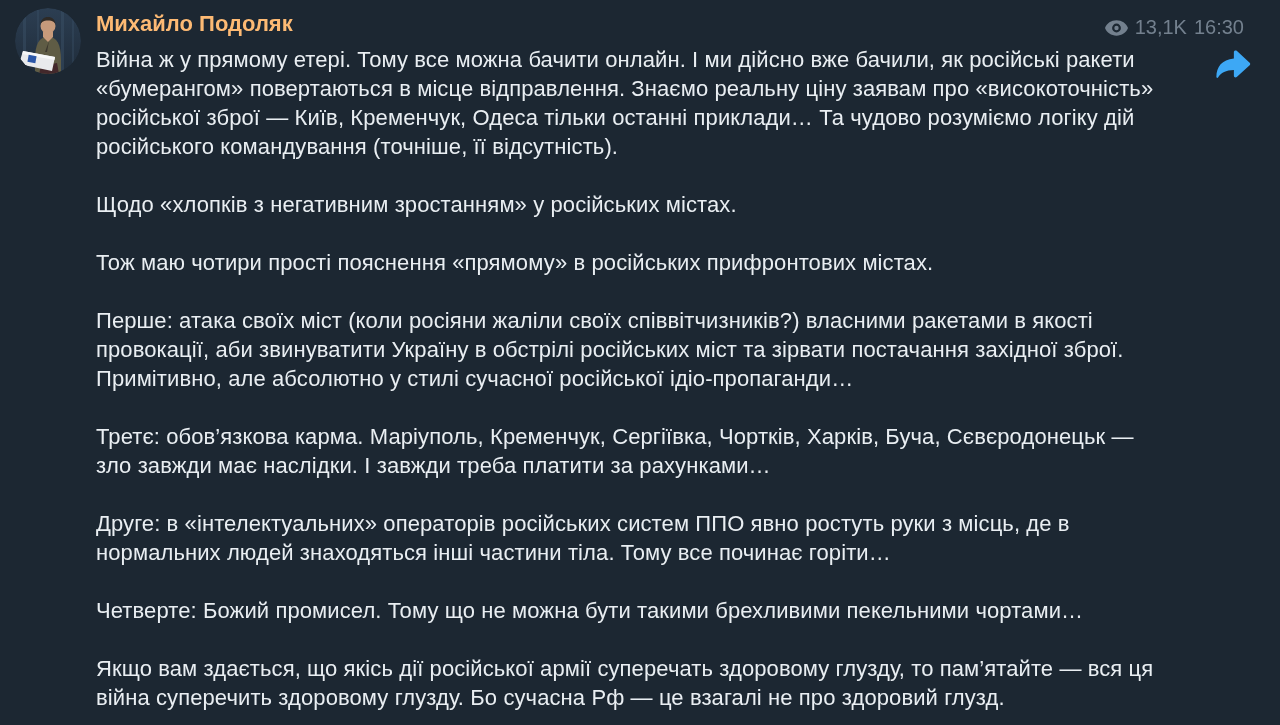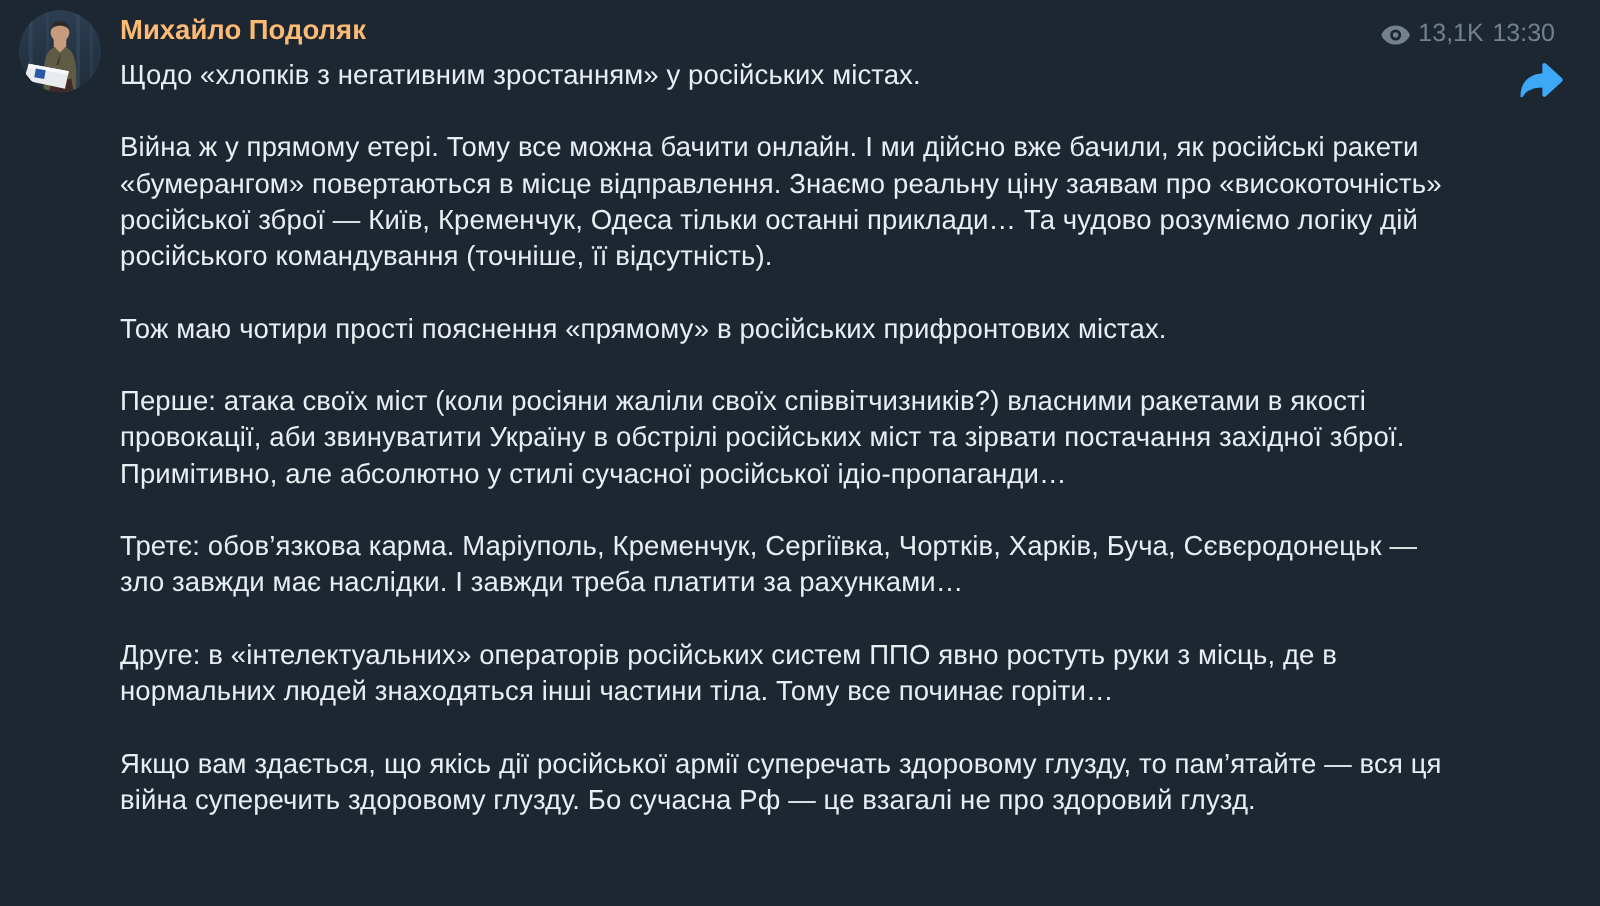--- a/index.html
+++ b/index.html
@@ -100,39 +100,40 @@
         <path d="M8 43 L40 49 L37 63 L4 56 Z" fill="#e9eaec"></path>
         <path d="M8 43 L40 49 L39.4 52 L7.3 46 Z" fill="#f6f7f8"></path>
         <rect x="13" y="47.5" width="8" height="7" fill="#2b57a8" transform="rotate(10 17 51)"></rect>
       </g>
     </svg>
   </div>
 
   <div class="content">
     <span class="author">Михайло Подоляк</span>
     <div class="paragraphs">
+        <p>Війна ж у прямому етері. Тому все можна бачити онлайн. І ми дійсно вже бачили, як російські ракети «бумерангом» повертаються в місце відправлення. Знаємо реальну ціну заявам про «високоточність» російської зброї — Київ, Кременчук, Одеса тільки останні приклади… Та чудово розуміємо логіку дій російського командування (точніше, її відсутність).</p>
         <p>Щодо «хлопків з негативним зростанням» у російських містах.</p>
-        <p>Війна ж у прямому етері. Тому все можна бачити онлайн. І ми дійсно вже бачили, як російські ракети «бумерангом» повертаються в місце відправлення. Знаємо реальну ціну заявам про «високоточність» російської зброї — Київ, Кременчук, Одеса тільки останні приклади… Та чудово розуміємо логіку дій російського командування (точніше, її відсутність).</p>
         <p>Тож маю чотири прості пояснення «прямому» в російських прифронтових містах.</p>
         <p>Перше: атака своїх міст (коли росіяни жаліли своїх співвітчизників?) власними ракетами в якості провокації, аби звинуватити Україну в обстрілі російських міст та зірвати постачання західної зброї. Примітивно, але абсолютно у стилі сучасної російської ідіо-пропаганди…</p>
         <p>Третє: обов’язкова карма. Маріуполь, Кременчук, Сергіївка, Чортків, Харків, Буча, Сєвєродонецьк — зло завжди має наслідки. І завжди треба платити за рахунками…</p>
         <p>Друге: в «інтелектуальних» операторів російських систем ППО явно ростуть руки з місць, де в нормальних людей знаходяться інші частини тіла. Тому все починає горіти…</p>
+        <p>Четверте: Божий промисел. Тому що не можна бути такими брехливими пекельними чортами…</p>
         <p>Якщо вам здається, що якісь дії російської армії суперечать здоровому глузду, то пам’ятайте — вся ця війна суперечить здоровому глузду. Бо сучасна Рф — це взагалі не про здоровий глузд.</p>
       </div>
   </div>
 
   <div class="meta">
     <span class="eye">
       <svg width="23" height="16" viewBox="0 0 24 16" xmlns="http://www.w3.org/2000/svg">
         <path fill="#73808e" fill-rule="evenodd" d="M12 0C6.5 0 1.9 3.2 0 8c1.9 4.8 6.5 8 12 8s10.1-3.2 12-8C22.1 3.2 17.5 0 12 0zm0 12.6A4.6 4.6 0 1 1 12 3.4a4.6 4.6 0 0 1 0 9.2z"></path>
         <circle fill="#73808e" cx="12" cy="8" r="2.3"></circle>
       </svg>
     </span>
     <span>13,1K</span>
-    <span>13:30</span>
+    <span>16:30</span>
   </div>
 
   <div class="share-btn">
     <svg width="36" height="32" viewBox="0 0 24 22" xmlns="http://www.w3.org/2000/svg">
       <path fill="#3da8f5" d="M12.6 2.1c0-1 1.2-1.5 1.95-.82l8.9 8.1c.5.46.5 1.28 0 1.74l-8.9 8.1c-.75.68-1.95.18-1.95-.82v-3.9c-5.5.1-8.8 1.75-10.9 5.1-.3.48-1.15.27-1.14-.3.07-7.1 3.8-11.9 12.04-12.7V2.1z"></path>
     </svg>
   </div>
 
 </div>
 

